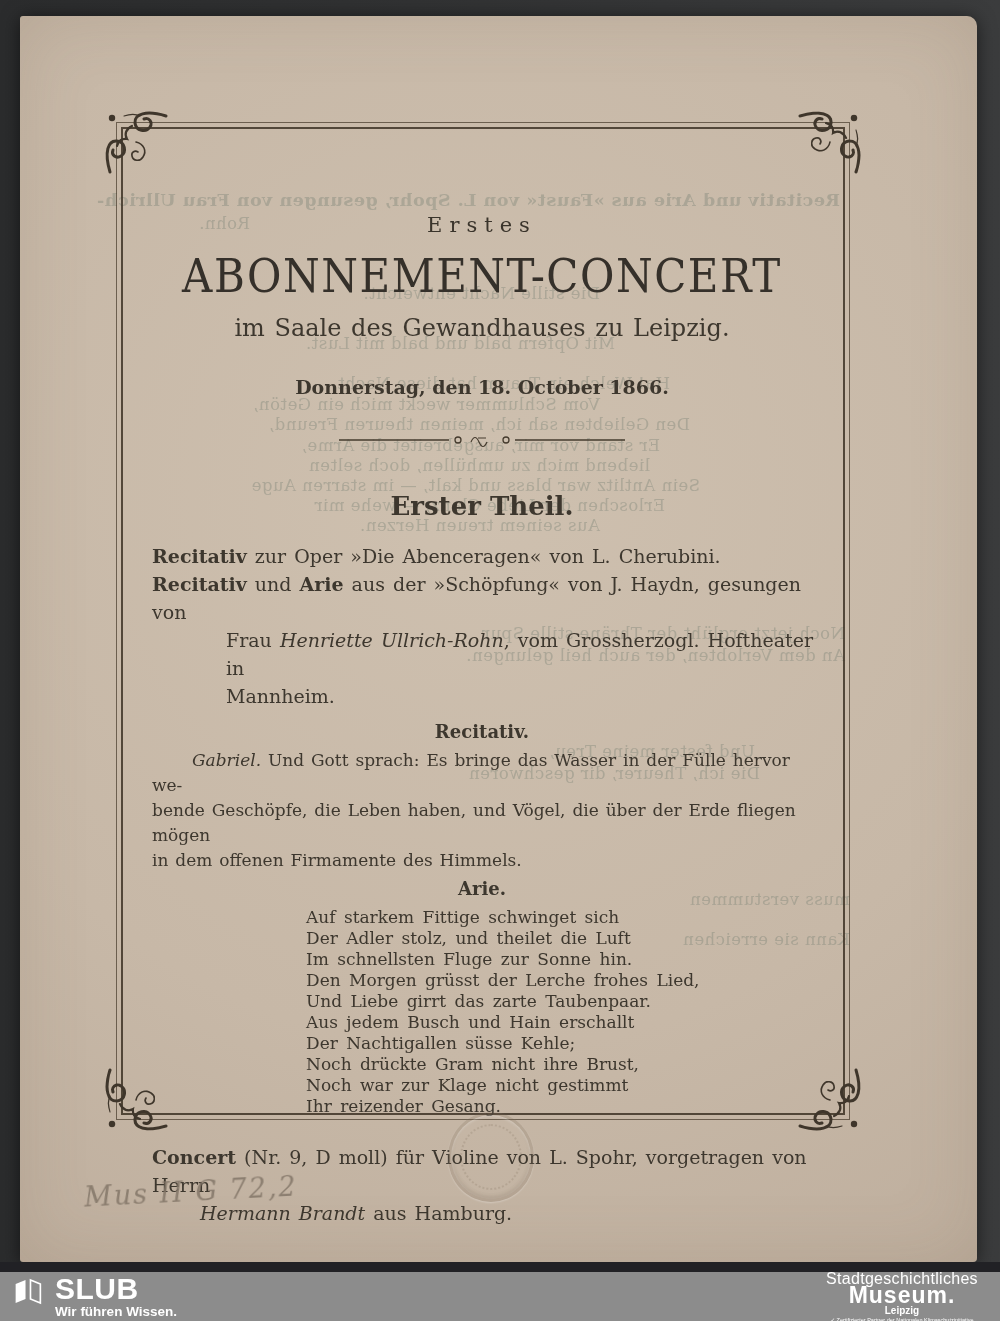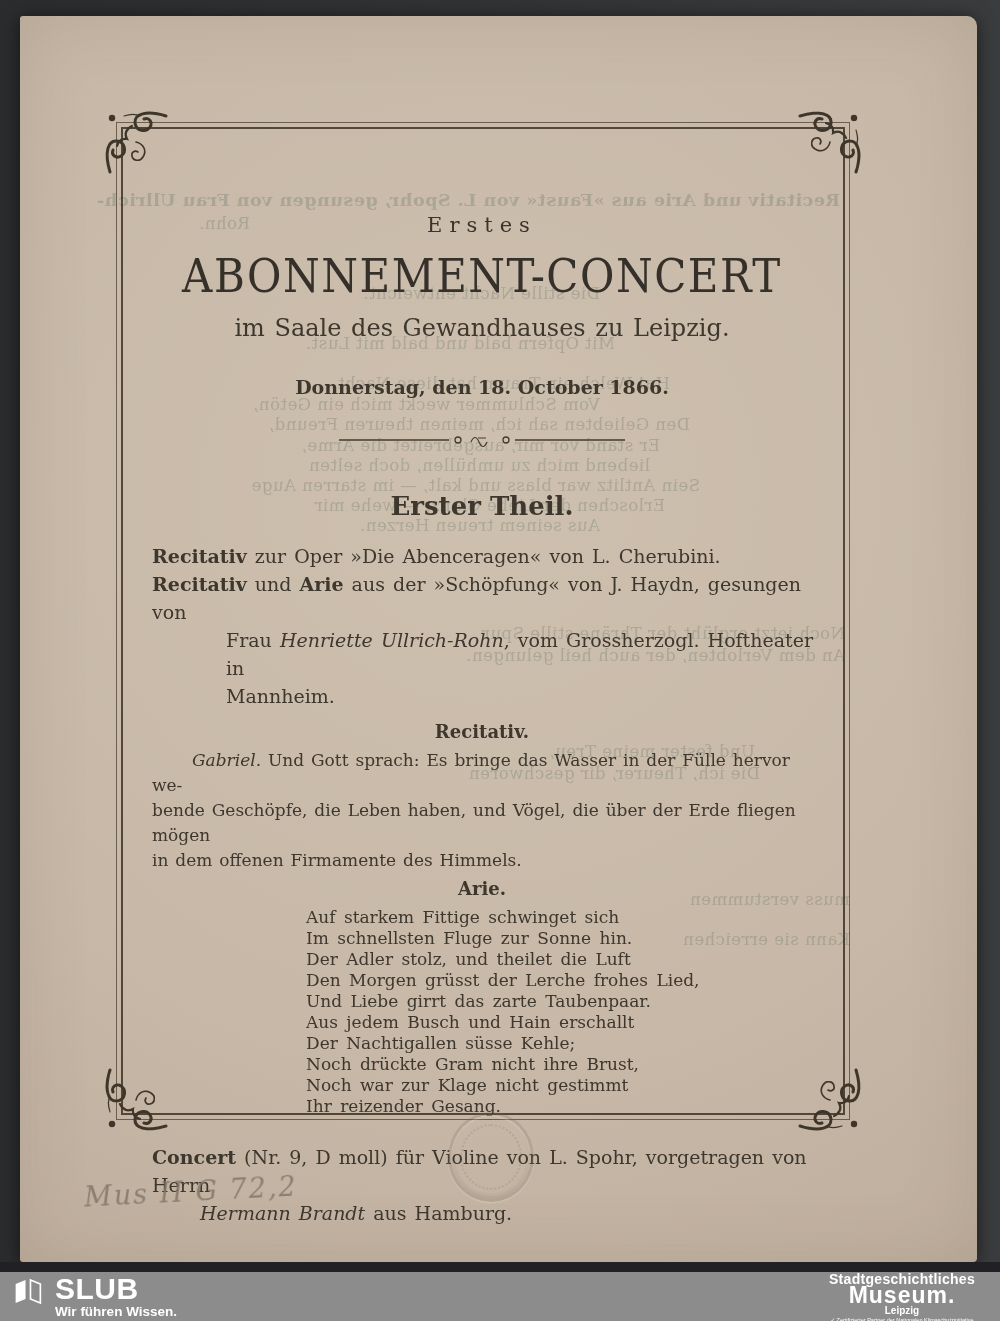--- a/index.html
+++ b/index.html
@@ -58,21 +58,21 @@
   
   .footer-shadow{position:absolute;left:0;top:1262px;width:1000px;height:10px;background:#212125;}
   .footer{position:absolute;left:0;top:1272px;width:1000px;height:56px;background:#8c8c8c;
           color:#fff;font-family:"Liberation Sans","DejaVu Sans",sans-serif;}
   .slub{position:absolute;left:14px;top:3px;display:flex;align-items:flex-start;}
   .slub-book{width:28px;height:27px;margin-top:3px;}
   .slub-text{margin-left:13px;}
   .slub-name{font-size:30px;line-height:28px;font-weight:bold;letter-spacing:.5px;}
   .slub-tag{font-size:13.5px;line-height:15px;font-weight:bold;margin-top:1px;}
   .museum{position:absolute;right:8px;top:1px;width:180px;text-align:center;}
-  .m1{font-size:14px;line-height:12px;font-weight:bold;letter-spacing:.3px;}
+  .m1{font-size:16px;line-height:12px;font-weight:normal;letter-spacing:.3px;}
   .m2{font-size:23px;line-height:20px;font-weight:bold;letter-spacing:1px;}
   .m3{font-size:10px;line-height:11px;font-weight:bold;}
   .m4{font-size:5.5px;line-height:7px;margin-top:1px;white-space:nowrap;}
 </style>
 </head>
 <body>
 
 <div class="stage">
   <div class="paper">
 
@@ -171,22 +171,22 @@
       <div class="c-subhead">Recitativ.</div>
       <div class="gabriel">
         <div class="gab-first"><i class="nm">Gabriel.</i><span>  Und Gott sprach: Es bringe das Wasser in der Fülle hervor we-</span></div>
         <div>bende Geschöpfe, die Leben haben, und Vögel, die über der Erde fliegen mögen</div>
         <div>in dem offenen Firmamente des Himmels.</div>
       </div>
 
       <div class="c-subhead tight">Arie.</div>
       <div class="poem">
         <div>Auf starkem Fittige schwinget sich</div>
+        <div>Der Adler stolz, und theilet die Luft</div>
         <div>Im schnellsten Fluge zur Sonne hin.</div>
-        <div>Der Adler stolz, und theilet die Luft</div>
         <div>Den Morgen grüsst der Lerche frohes Lied,</div>
         <div>Und Liebe girrt das zarte Taubenpaar.</div>
         <div>Aus jedem Busch und Hain erschallt</div>
         <div>Der Nachtigallen süsse Kehle;</div>
         <div>Noch drückte Gram nicht ihre Brust,</div>
         <div>Noch war zur Klage nicht gestimmt</div>
         <div>Ihr reizender Gesang.</div>
       </div>
 
       <div class="body-line concert">

